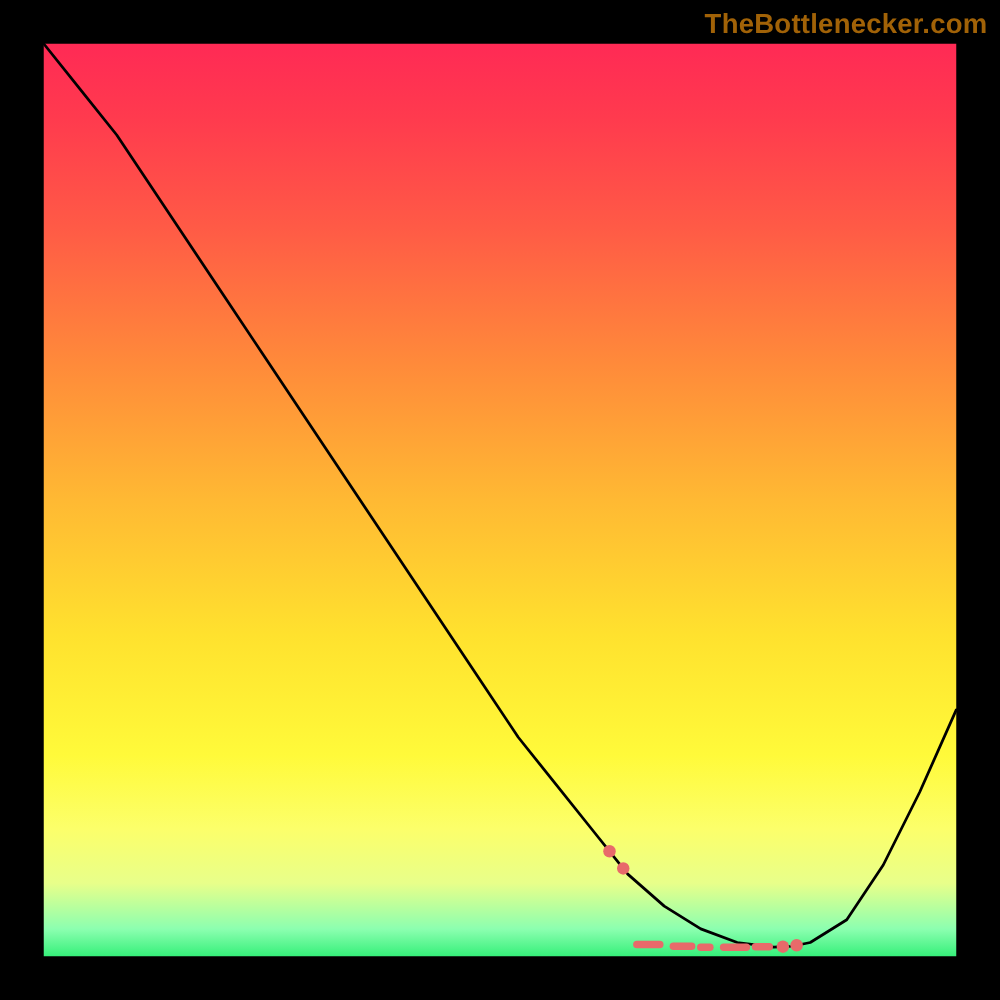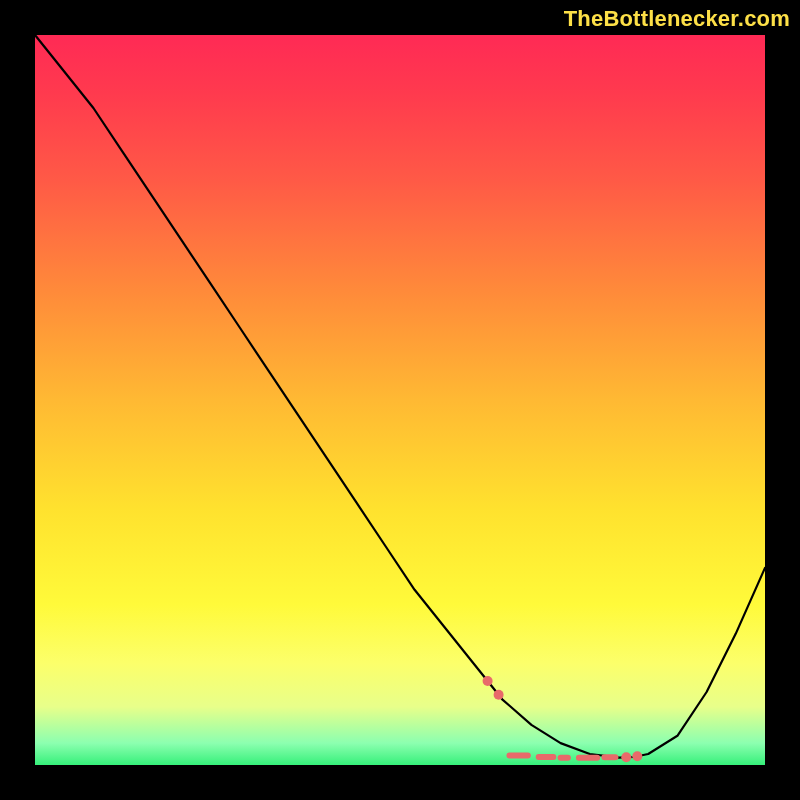--- a/index.html
+++ b/index.html
@@ -14,21 +14,21 @@
   .frame {
     position: relative;
     width: 800px;
     height: 800px;
     background: #000;
   }
   .watermark {
     position: absolute;
     top: 6px;
     right: 10px;
-    color: #fde047;
+    color: #a16207;
     font-size: 22px;
     font-weight: 600;
     letter-spacing: 0.2px;
     z-index: 10;
   }
   .plot {
     position: absolute;
     left: 35px;
     top: 35px;
     width: 730px;

